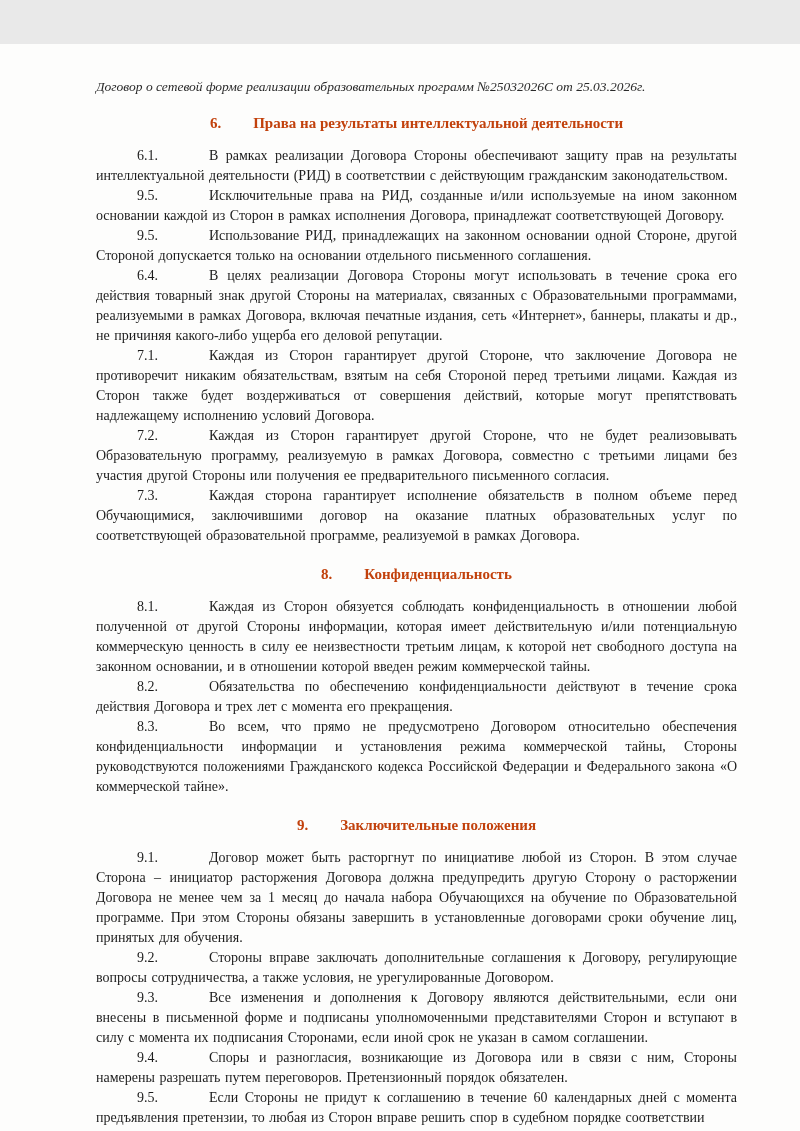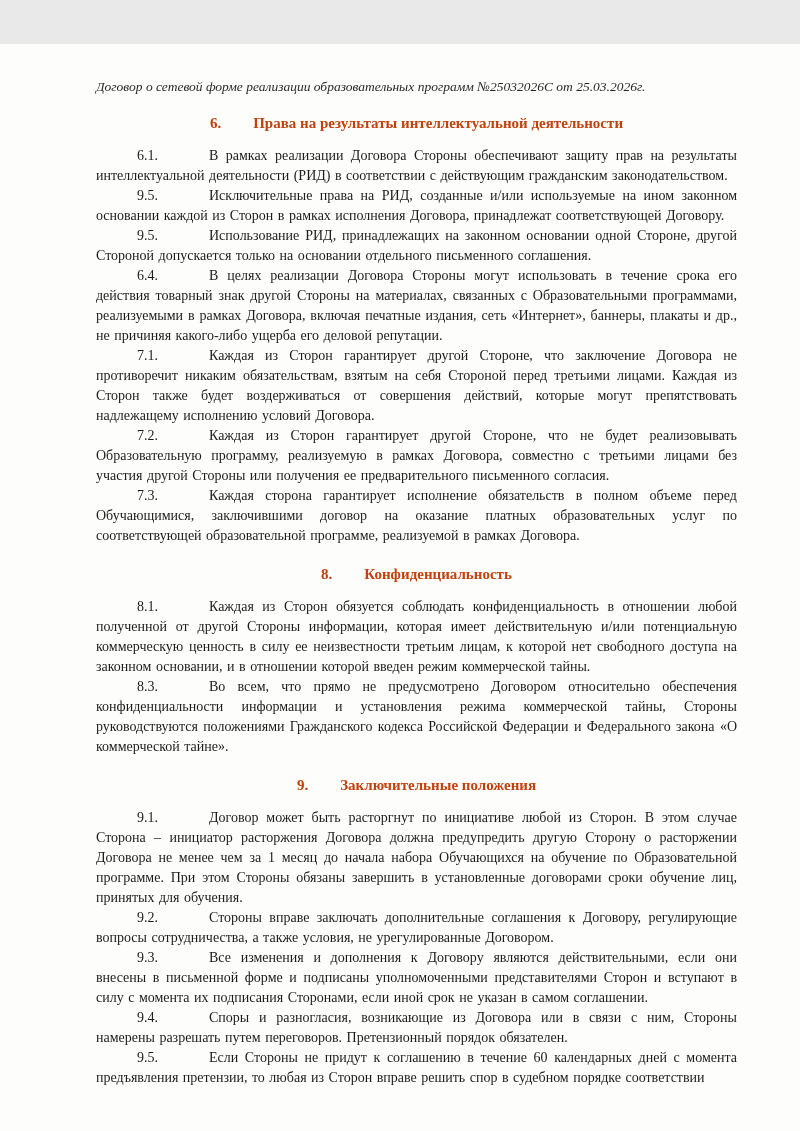--- a/index.html
+++ b/index.html
@@ -67,20 +67,21 @@
   <p class="para"><span class="pnum">9.5.</span><span class="ptext">Исключительные права на РИД, созданные и/или используемые на ином законном основании каждой из Сторон в рамках исполнения Договора, принадлежат соответствующей Договору.</span></p>
   <p class="para"><span class="pnum">9.5.</span><span class="ptext">Использование РИД, принадлежащих на законном основании одной Стороне, другой Стороной допускается только на основании отдельного письменного соглашения.</span></p>
   <p class="para"><span class="pnum">6.4.</span><span class="ptext">В целях реализации Договора Стороны могут использовать в течение срока его действия товарный знак другой Стороны на материалах, связанных с Образовательными программами, реализуемыми в рамках Договора, включая печатные издания, сеть «Интернет», баннеры, плакаты и др., не причиняя какого-либо ущерба его деловой репутации.</span></p>
 
   <p class="para"><span class="pnum">7.1.</span><span class="ptext">Каждая из Сторон гарантирует другой Стороне, что заключение Договора не противоречит никаким обязательствам, взятым на себя Стороной перед третьими лицами. Каждая из Сторон также будет воздерживаться от совершения действий, которые могут препятствовать надлежащему исполнению условий Договора.</span></p>
   <p class="para"><span class="pnum">7.2.</span><span class="ptext">Каждая из Сторон гарантирует другой Стороне, что не будет реализовывать Образовательную программу, реализуемую в рамках Договора, совместно с третьими лицами без участия другой Стороны или получения ее предварительного письменного согласия.</span></p>
   <p class="para"><span class="pnum">7.3.</span><span class="ptext">Каждая сторона гарантирует исполнение обязательств в полном объеме перед Обучающимися, заключившими договор на оказание платных образовательных услуг по соответствующей образовательной программе, реализуемой в рамках Договора.</span></p>
 
   <h2 class="sec-heading"><span class="snum">8.</span><span class="stitle">Конфиденциальность</span></h2>
   <p class="para"><span class="pnum">8.1.</span><span class="ptext">Каждая из Сторон обязуется соблюдать конфиденциальность в отношении любой полученной от другой Стороны информации, которая имеет действительную и/или потенциальную коммерческую ценность в силу ее неизвестности третьим лицам, к которой нет свободного доступа на законном основании, и в отношении которой введен режим коммерческой тайны.</span></p>
+  <p class="para"><span class="pnum">8.2.</span><span class="ptext">Обязательства по обеспечению конфиденциальности действуют в течение срока действия Договора и трех лет с момента его прекращения.</span></p>
   <p class="para"><span class="pnum">8.3.</span><span class="ptext">Во всем, что прямо не предусмотрено Договором относительно обеспечения конфиденциальности информации и установления режима коммерческой тайны, Стороны руководствуются положениями Гражданского кодекса Российской Федерации и Федерального закона «О коммерческой тайне».</span></p>
 
   <h2 class="sec-heading"><span class="snum">9.</span><span class="stitle">Заключительные положения</span></h2>
   <p class="para"><span class="pnum">9.1.</span><span class="ptext">Договор может быть расторгнут по инициативе любой из Сторон. В этом случае Сторона – инициатор расторжения Договора должна предупредить другую Сторону о расторжении Договора не менее чем за 1 месяц до начала набора Обучающихся на обучение по Образовательной программе. При этом Стороны обязаны завершить в установленные договорами сроки обучение лиц, принятых для обучения.</span></p>
   <p class="para"><span class="pnum">9.2.</span><span class="ptext">Стороны вправе заключать дополнительные соглашения к Договору, регулирующие вопросы сотрудничества, а также условия, не урегулированные Договором.</span></p>
   <p class="para"><span class="pnum">9.3.</span><span class="ptext">Все изменения и дополнения к Договору являются действительными, если они внесены в письменной форме и подписаны уполномоченными представителями Сторон и вступают в силу с момента их подписания Сторонами, если иной срок не указан в самом соглашении.</span></p>
   <p class="para"><span class="pnum">9.4.</span><span class="ptext">Споры и разногласия, возникающие из Договора или в связи с ним, Стороны намерены разрешать путем переговоров. Претензионный порядок обязателен.</span></p>
   <p class="para"><span class="pnum">9.5.</span><span class="ptext">Если Стороны не придут к соглашению в течение 60 календарных дней с момента предъявления претензии, то любая из Сторон вправе решить спор в судебном порядке соответствии</span></p>
 
   <p class="page-footer">Страница 5 из 19</p>

